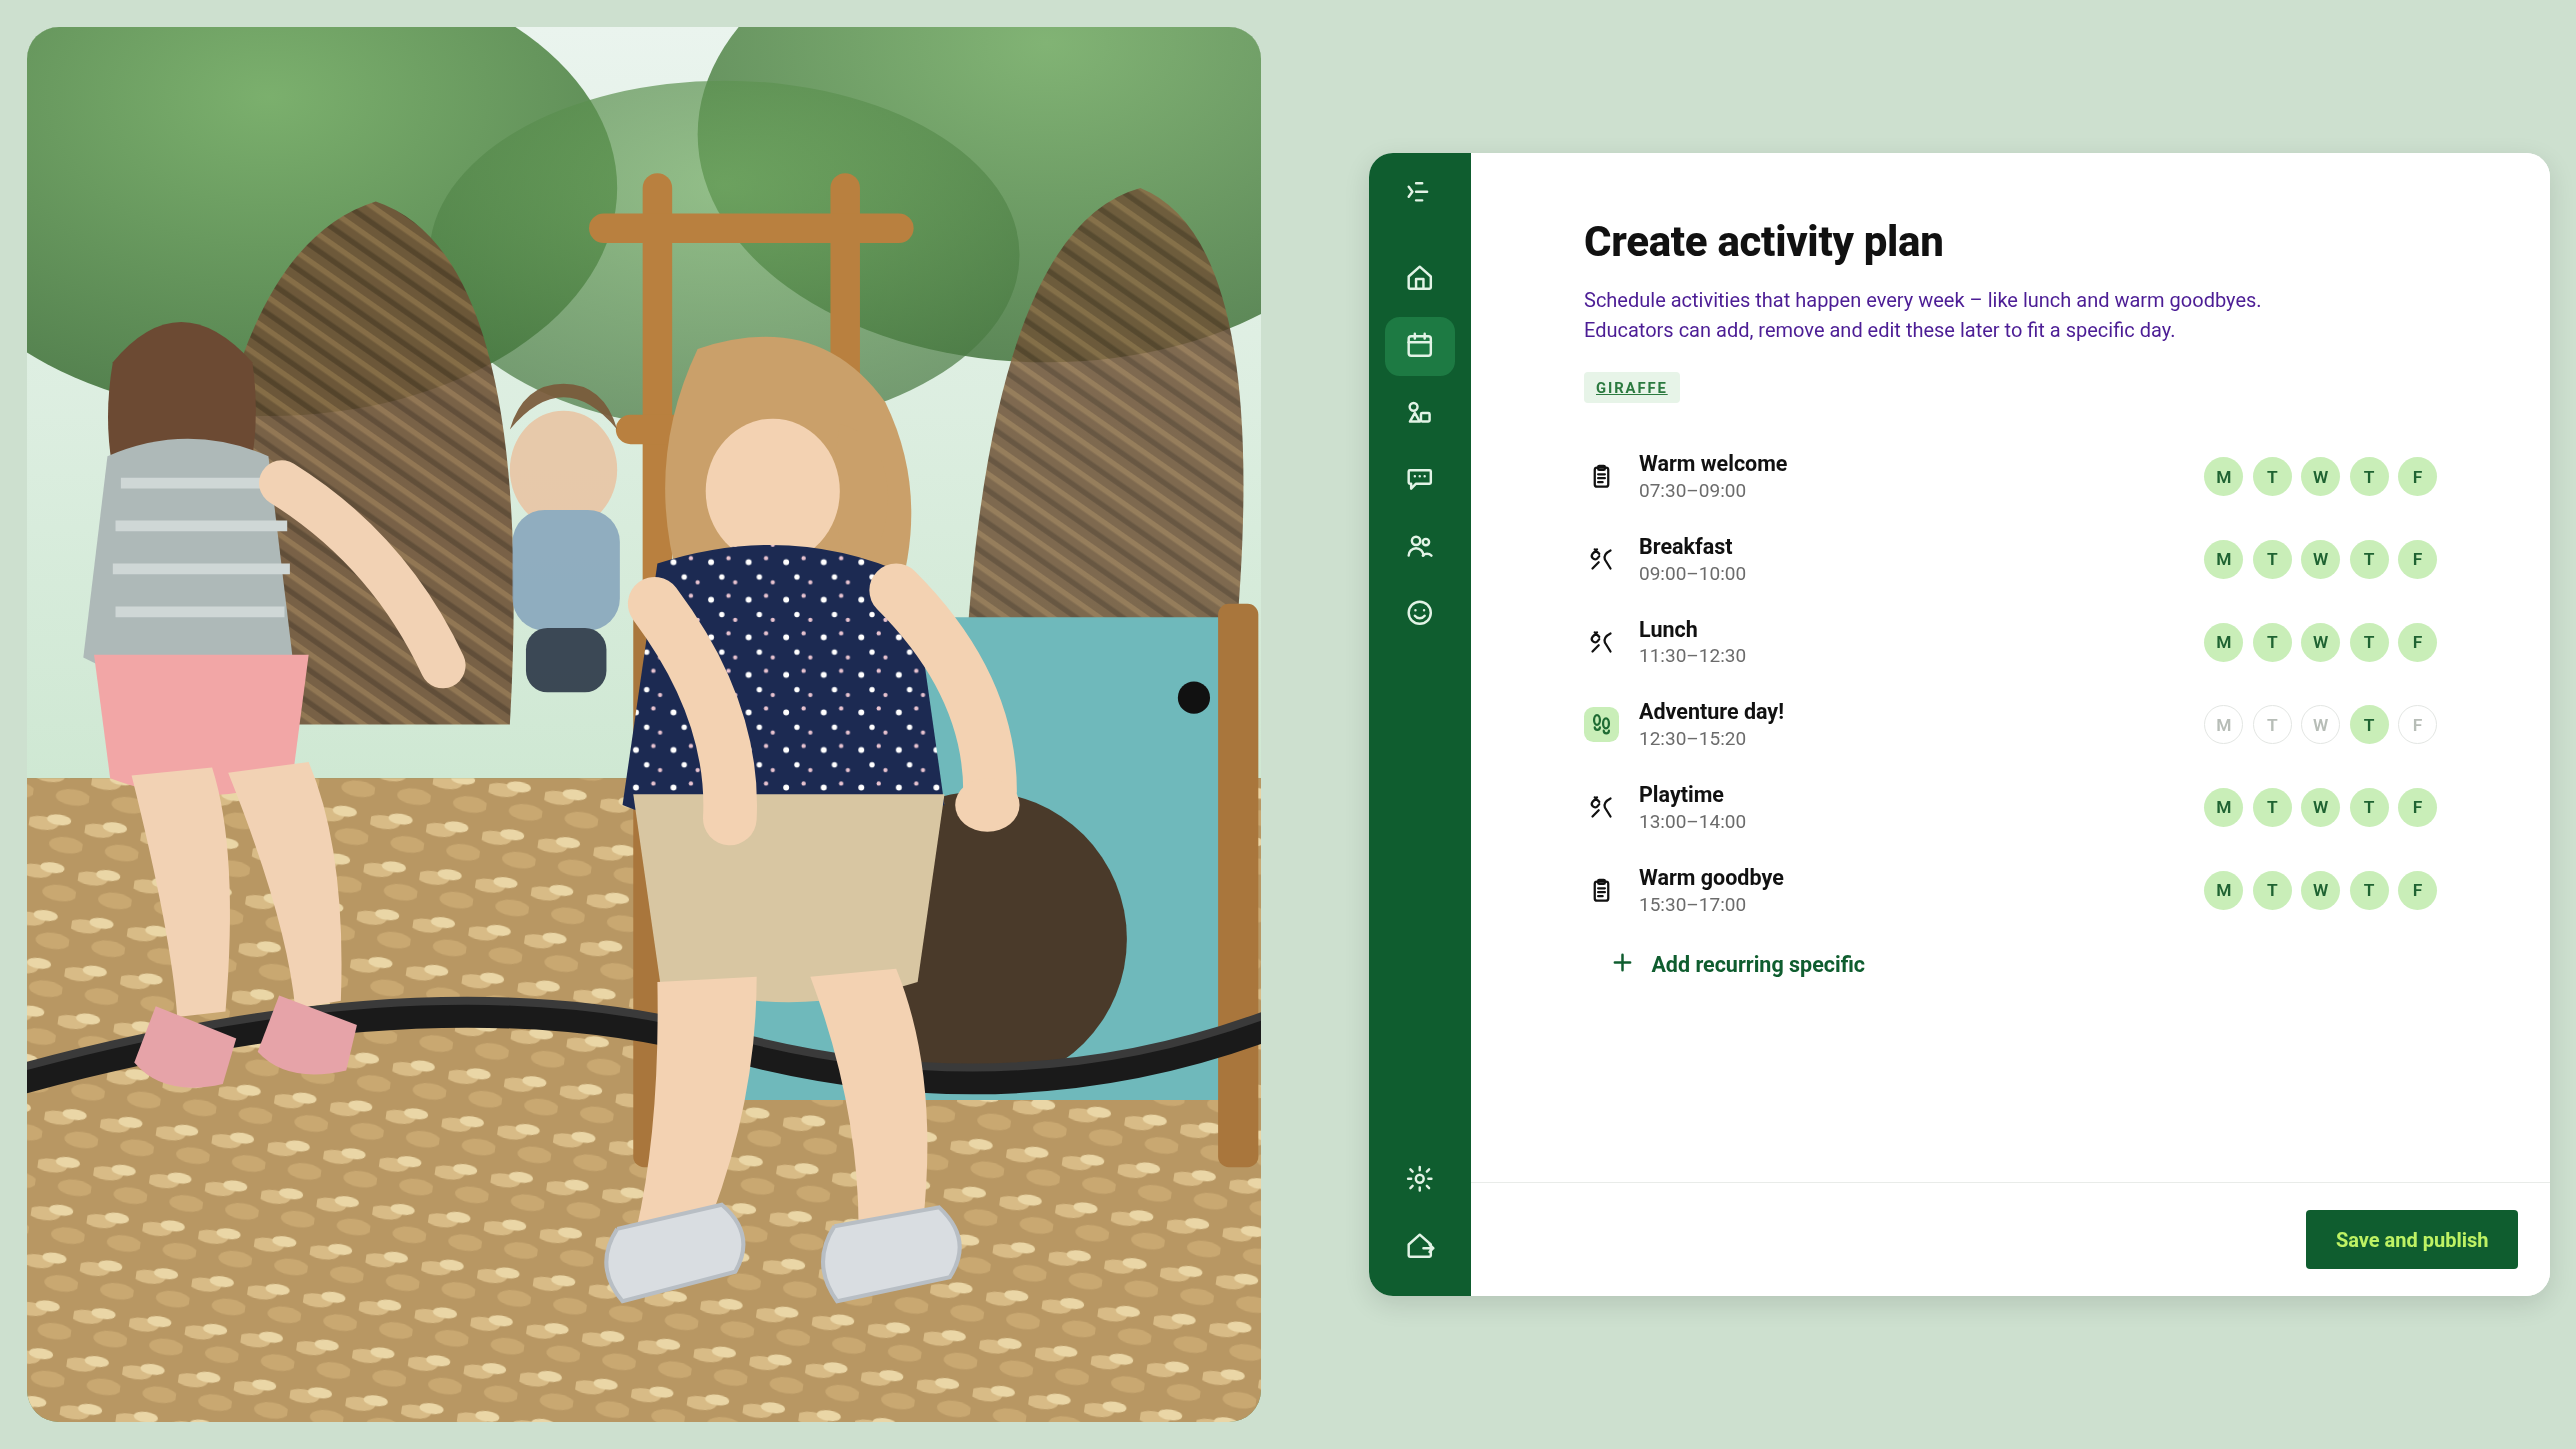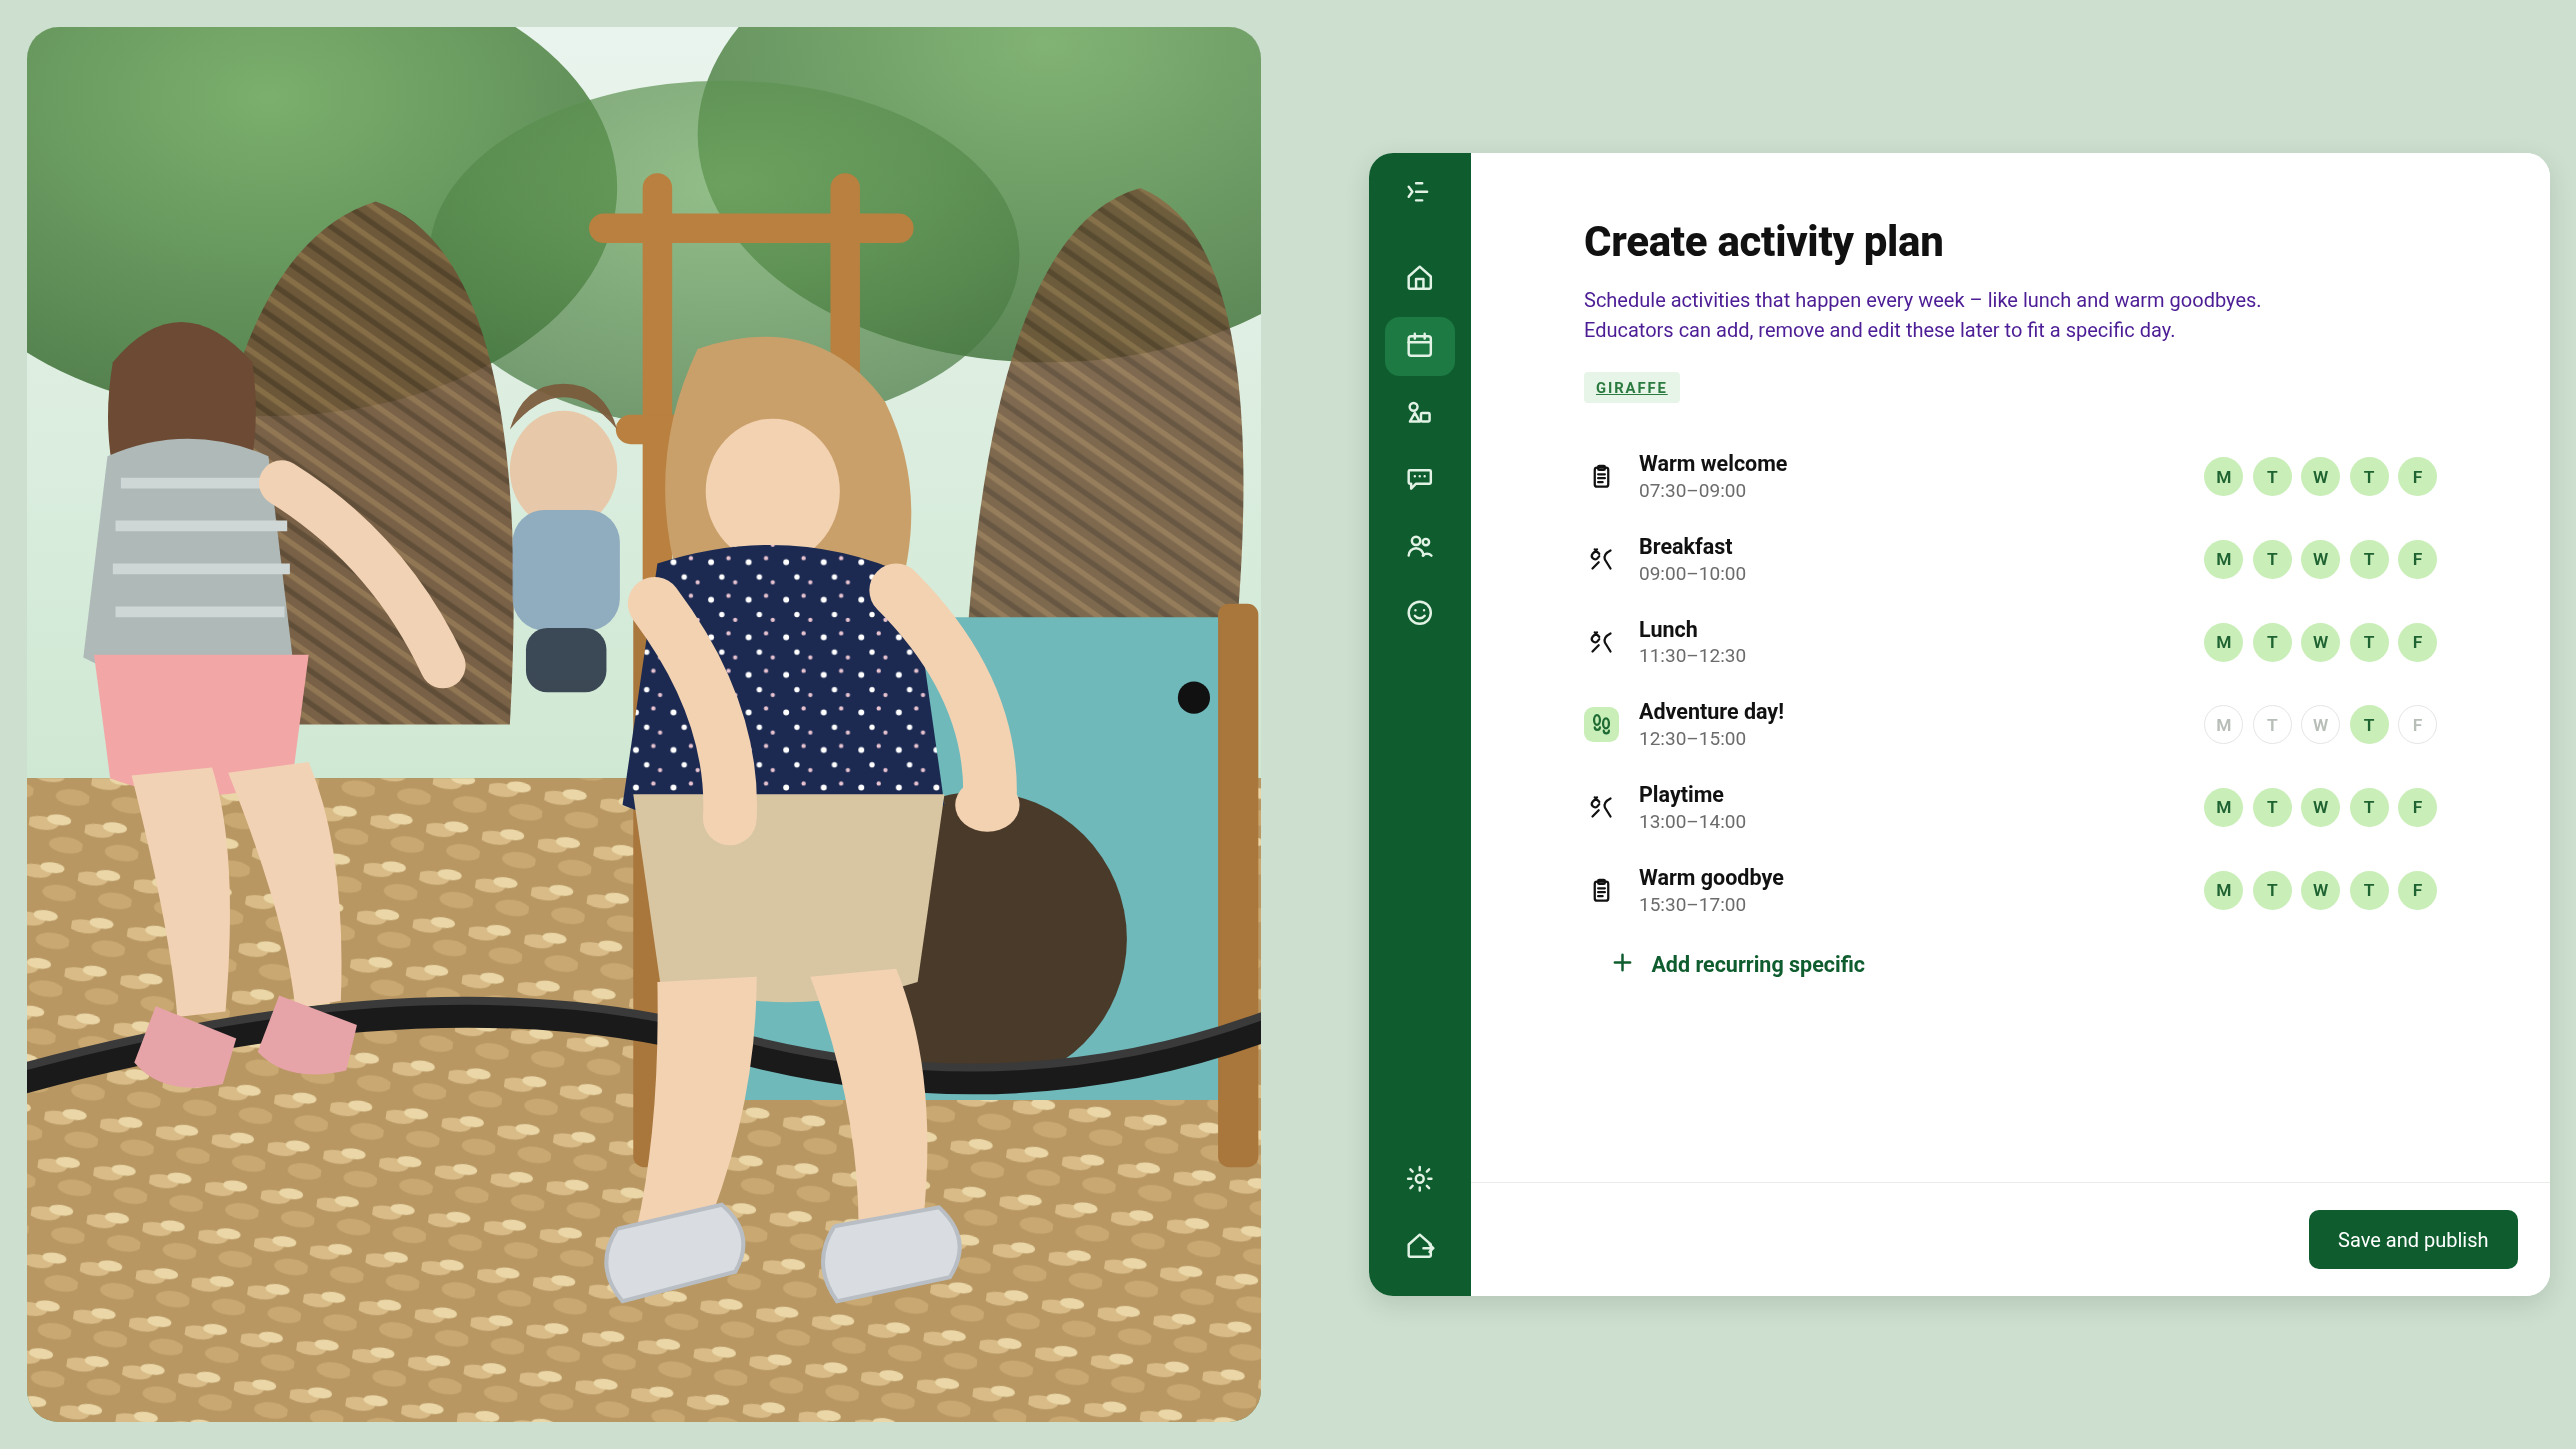--- a/index.html
+++ b/index.html
@@ -195,25 +195,25 @@
   .add-row svg { width: 23px; height: 23px; stroke: #0f5d2f; fill: none; stroke-width: 2.6; stroke-linecap: round; stroke-linejoin: round; }
 
   .footer {
     border-top: 0.7px solid #e9ece9;
     padding: 27px 32px;
     display: flex;
     justify-content: flex-end;
   }
   .primary-btn {
     background: #0f5d2f;
-    color: #ffffff;
+    color: #bef264;
     font-size: 20px;
-    font-weight: 400;
+    font-weight: 700;
     padding: 17.4px 29.5px;
-    border-radius: 10px;
+    border-radius: 4px;
     cursor: pointer;
   }
 </style>
 </head>
 <body>
 
 <svg width="0" height="0" style="position:absolute">
   <defs>
     <g id="i-home">
         <path d="M3 11 L12 3 L21 11 V20 a1 1 0 0 1 -1 1 H4 a1 1 0 0 1 -1 -1 Z"></path>
@@ -509,21 +509,21 @@
             </div>
           </div>
           <div class="activity-row">
             <div class="act-icon highlight">
               <svg viewBox="0 0 24 24">
                 <use href="#i-footprints"></use>
               </svg>
             </div>
             <div class="act-text">
               <span class="act-title">Adventure day!</span>
-              <span class="act-time">12:30–15:00</span>
+              <span class="act-time">12:30–15:20</span>
             </div>
             <div class="day-pips">
               <div class="pip off">M</div>
               <div class="pip off">T</div>
               <div class="pip off">W</div>
               <div class="pip on">T</div>
               <div class="pip off">F</div>
             </div>
           </div>
           <div class="activity-row">

